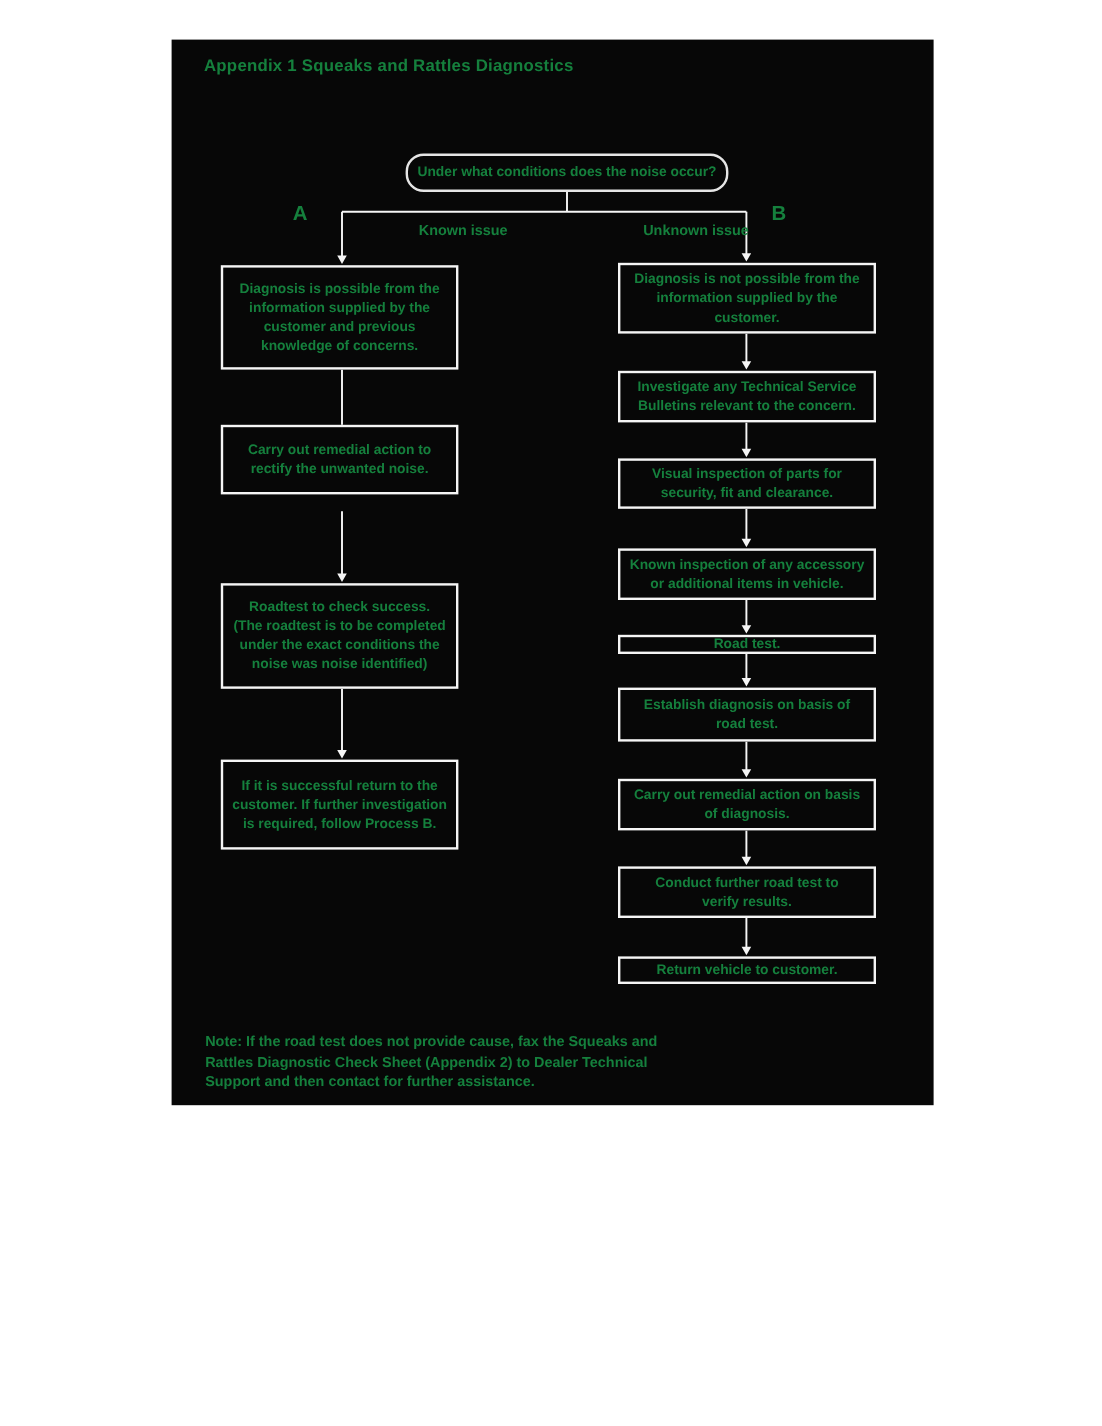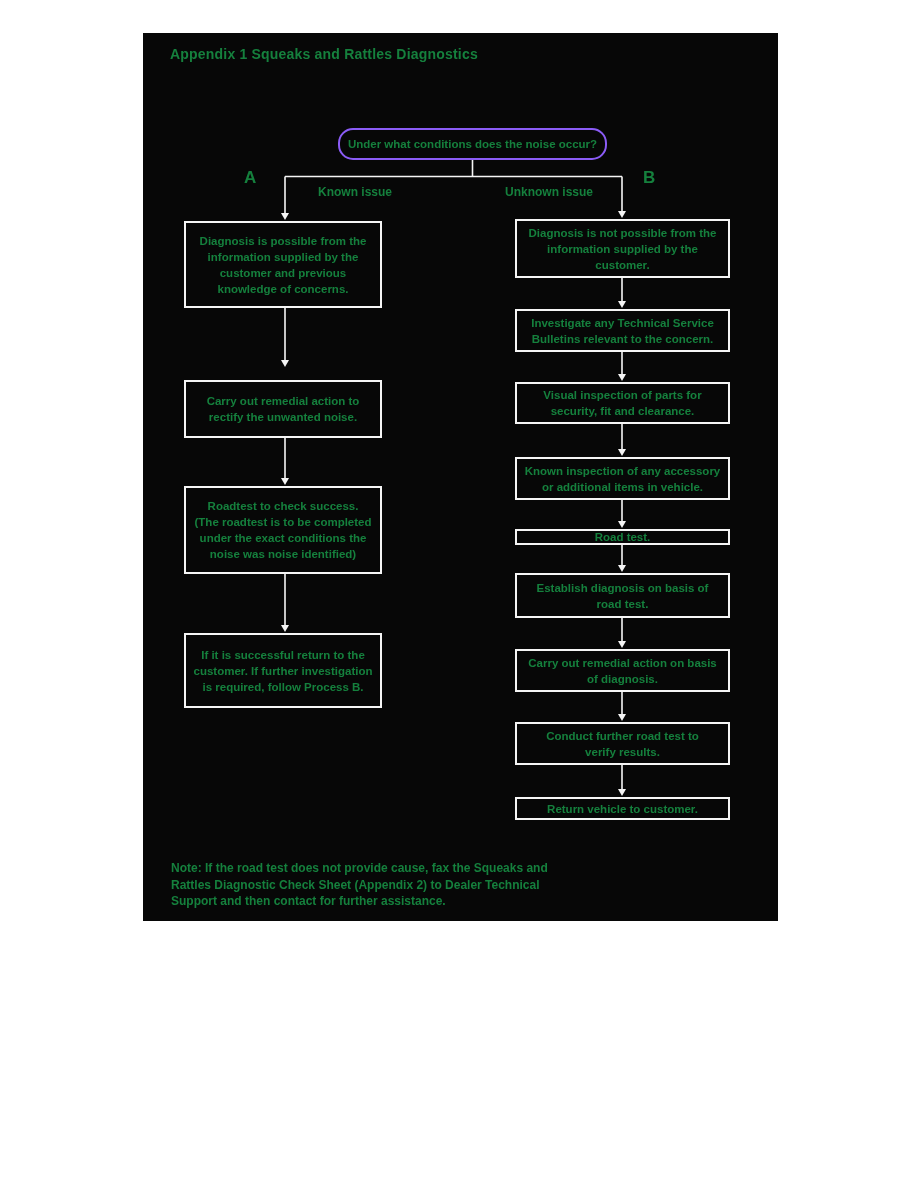--- a/index.html
+++ b/index.html
@@ -17,38 +17,38 @@
   }
   .svg-layer{position:absolute;left:0;top:0;width:635px;height:888px;}
   .node{
     position:absolute;border:2px solid #f5f5f5;background:#070707;
     display:flex;align-items:center;justify-content:center;text-align:center;
     font-size:11.5px;font-weight:bold;line-height:16px;white-space:pre-line;
     box-sizing:border-box;
   }
   .qnode{
     position:absolute;left:195px;top:95px;width:269px;height:32px;
-    border:2px solid #8b5cf6;border-radius:15px;background:#070707;
+    border:2px solid #e5e5e5;border-radius:15px;background:#070707;
     display:flex;align-items:center;justify-content:center;
     font-size:11.5px;font-weight:bold;white-space:nowrap;box-sizing:border-box;
   }
   .branch-letter{
     position:absolute;top:135px;font-size:17px;font-weight:bold;letter-spacing:1px;
   }
   .letter-a{left:101px;}
   .letter-b{left:500px;}
   .branch-label{
     position:absolute;top:152px;width:140px;text-align:center;
-    font-size:12px;font-weight:bold;white-space:nowrap;
+    font-size:12px;font-weight:bold;white-space:nowrap;margin-left:31px;
   }
   .label-known{left:142px;}
   .label-unknown{left:336px;}
   
   .l1{left:41px;top:188px;width:198px;height:87px;}
-  .l2{left:41px;top:347px;width:198px;height:58px;}
+  .l2{left:41px;top:321px;width:198px;height:58px;}
   .l3{left:41px;top:453px;width:198px;height:88px;}
   .l4{left:41px;top:600px;width:198px;height:75px;}
   
   .r1{left:372px;top:186px;width:215px;height:59px;text-align:center;}
   .r2{left:372px;top:276px;width:215px;height:43px;}
   .r3{left:372px;top:349px;width:215px;height:42px;}
   .r4{left:372px;top:424px;width:215px;height:43px;}
   .r5{left:372px;top:496px;width:215px;height:16px;line-height:11px;}
   .r6{left:372px;top:540px;width:215px;height:45px;}
   .r7{left:372px;top:616px;width:215px;height:43px;}

